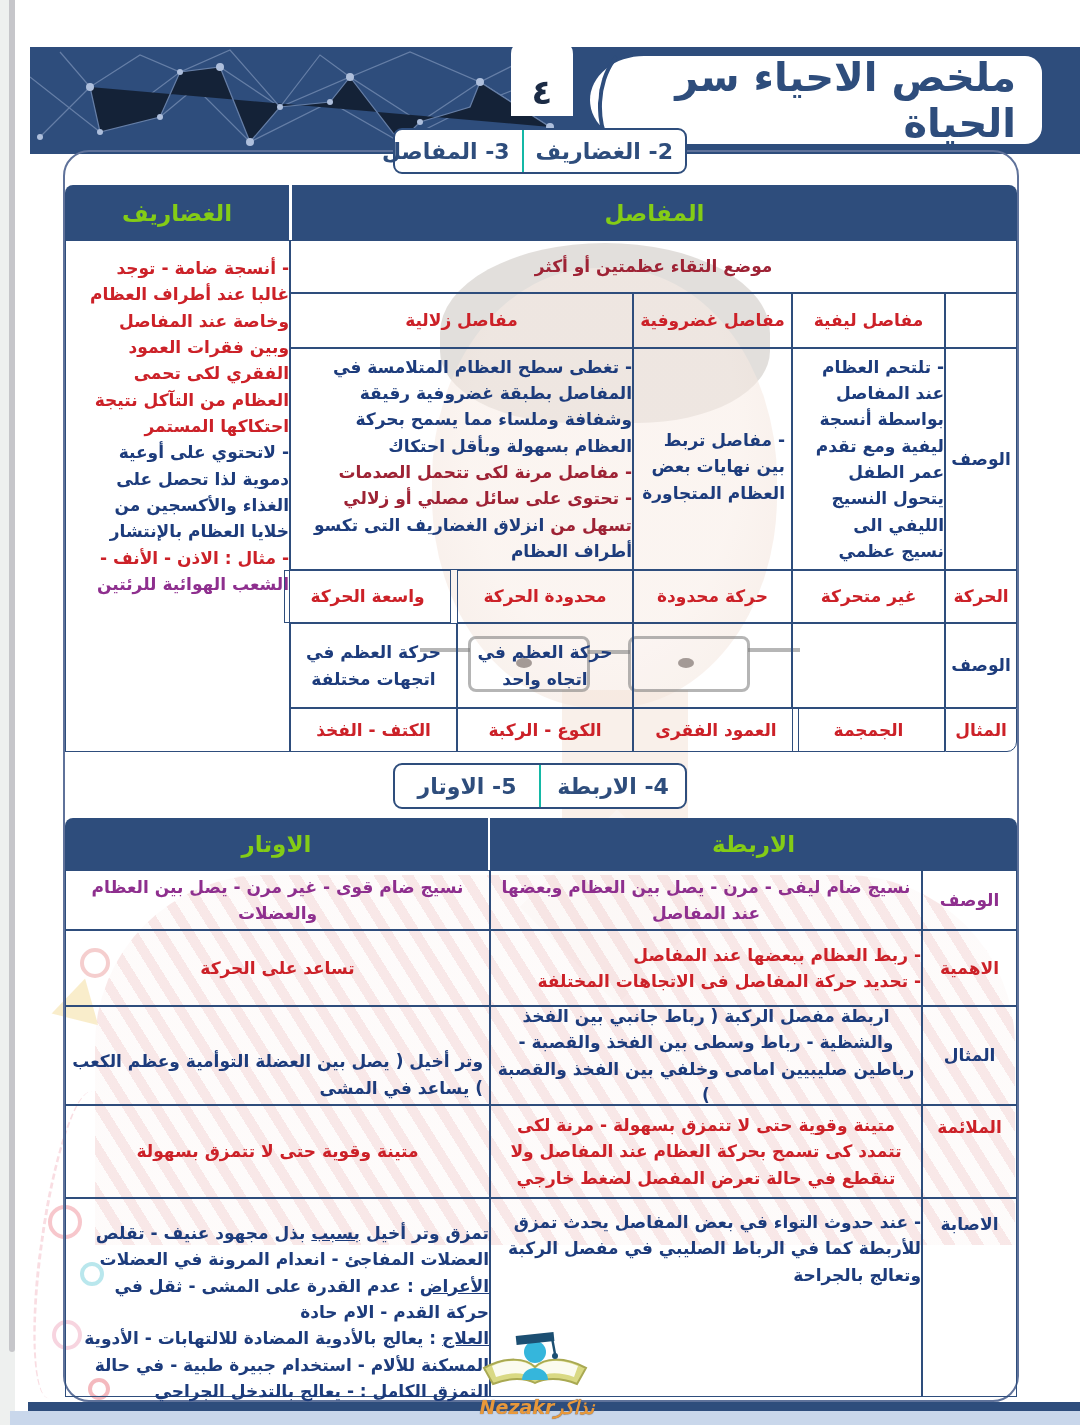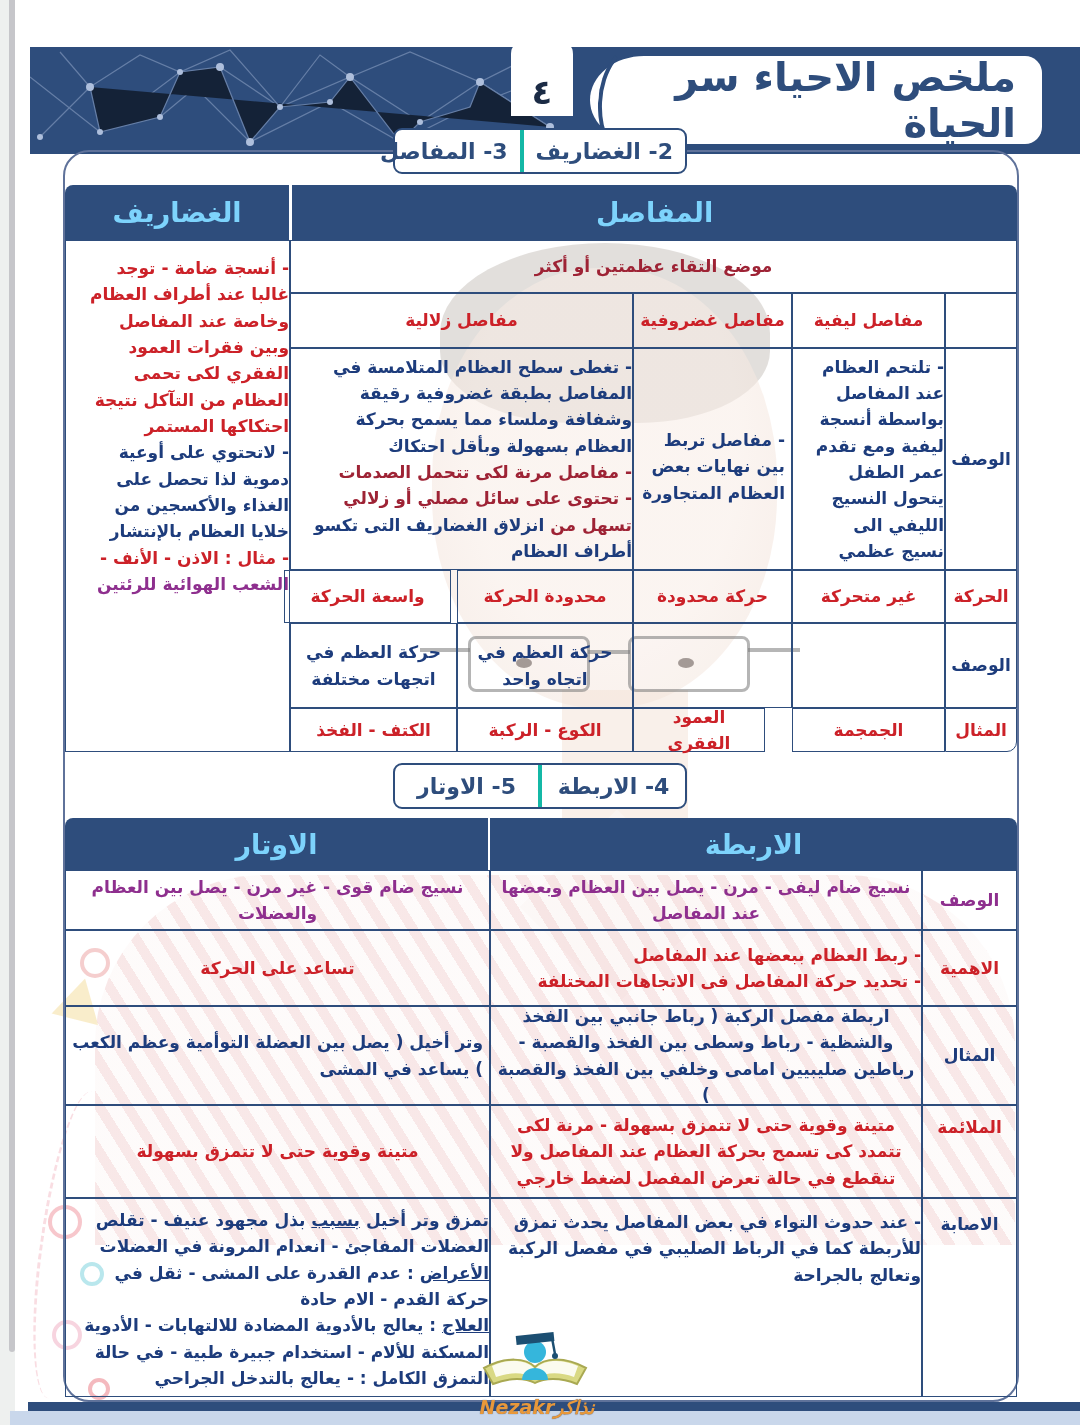--- a/index.html
+++ b/index.html
@@ -36,23 +36,23 @@
          border-radius:170px 170px 0 0;}
   .collar{left:548px;top:838px;width:138px;height:138px;background:#fbf7f5;transform:rotate(45deg);}
   .neck{left:562px;top:690px;width:126px;height:180px;background:#f4e3d9;}
   .ring{border-radius:50%;opacity:.5;}
   .helix{border-left:3px dashed #f2b6c1;border-radius:50%;opacity:.45;}
   
   .container{left:63px;top:150px;width:956px;height:1252px;border:2px solid #5f729a;border-radius:26px;z-index:2;}
   .badge{height:46px;background:#ffffff;border:2px solid #2e4d7c;border-radius:9px;display:flex;
          direction:rtl;z-index:4;color:#2e4d7c;font-size:22px;}
   .badge>div{flex:1;display:flex;align-items:center;justify-content:center;white-space:nowrap;padding:0 12px;}
-  .badge>div:first-child{border-left:4px solid #14b8a6;}
-  
-  .hdrbar{background:#2e4d7c;color:#7dd3fc;font-size:27px;display:flex;align-items:center;
+  .badge>div:first-child{border-left:2px solid #14b8a6;}
+  
+  .hdrbar{background:#2e4d7c;color:#84cc16;font-size:23px;display:flex;align-items:center;
           justify-content:center;z-index:3;direction:rtl;}
   .cell{border:1px solid #2e4d7c;display:flex;flex-direction:column;align-items:center;
         justify-content:center;text-align:center;direction:rtl;z-index:3;font-size:17px;line-height:1.55;
         padding:3px 6px;}
   .cell .line{width:100%;text-align:right;margin-left:12px;}
   .navy{color:#1d3c7c;} .red{color:#cc2128;} .maroon{color:#9e2335;} .purple{color:#8e2f8e;}
   .und{text-decoration:underline;}
   
   .logo{left:476px;top:1330px;width:122px;height:92px;z-index:7;text-align:center;}
   .logo-text{font-size:19px;color:#e8983a;font-style:italic;direction:ltr;
@@ -170,21 +170,21 @@
 <div class="abs cell red" style="left:945px;top:570px;width:72px;height:53px;">الحركة</div>
 
 <div class="abs cell navy" style="left:290px;top:623px;width:167px;height:85px;">حركة العظم في اتجهات مختلفة</div>
 <div class="abs cell navy" style="left:457px;top:623px;width:176px;height:85px;">حركة العظم في اتجاه واحد</div>
 <div class="abs cell" style="left:633px;top:623px;width:159px;height:85px;"></div>
 <div class="abs cell" style="left:792px;top:623px;width:153px;height:85px;"></div>
 <div class="abs cell navy" style="left:945px;top:623px;width:72px;height:85px;">الوصف</div>
 
 <div class="abs cell red" style="left:290px;top:708px;width:167px;height:44px;">الكتف - الفخذ</div>
 <div class="abs cell red" style="left:457px;top:708px;width:176px;height:44px;">الكوع - الركبة</div>
-<div class="abs cell red" style="left:633px;top:708px;width:132px;height:44px;">العمود الفقرى</div>
+<div class="abs cell red" style="left:633px;top:708px;width:166px;height:44px;">العمود الفقرى</div>
 <div class="abs cell red" style="left:792px;top:708px;width:153px;height:44px;">الجمجمة</div>
 <div class="abs cell red" style="left:945px;top:708px;width:72px;height:44px;border-radius:0 0 10px 0;">المثال</div>
 
 <div class="abs badge" style="left:393px;top:763px;width:294px;">
   <div>4- الاربطة</div>
   <div>5- الاوتار</div>
 </div>
 
 <div class="abs hdrbar" style="left:490px;top:818px;width:527px;height:52px;border-radius:0 8px 0 0;">الاربطة</div>
 <div class="abs hdrbar" style="left:65px;top:818px;width:423px;height:52px;border-radius:8px 0 0 0;">الاوتار</div>
@@ -194,33 +194,33 @@
 <div class="abs cell purple" style="left:922px;top:870px;width:95px;height:60px;">الوصف</div>
 
 <div class="abs cell red" style="left:490px;top:930px;width:432px;height:76px;">
   <div class="line">- ربط العظام ببعضها عند المفاصل</div>
   <div class="line">- تحديد حركة المفاصل فى الاتجاهات المختلفة</div>
 </div>
 <div class="abs cell red" style="left:65px;top:930px;width:425px;height:76px;">تساعد على الحركة</div>
 <div class="abs cell red" style="left:922px;top:930px;width:95px;height:76px;">الاهمية</div>
 
 <div class="abs cell navy" style="left:490px;top:1006px;width:432px;height:99px;">اربطة مفصل الركبة ( رباط جانبي بين الفخذ والشظية - رباط وسطى بين الفخذ والقصبة - رباطين صليبيين امامى وخلفي بين الفخذ والقصبة )</div>
-<div class="abs cell navy" style="left:65px;top:1006px;width:425px;height:99px;align-items:flex-start;">
+<div class="abs cell navy" style="left:65px;top:1006px;width:425px;height:99px;align-items:flex-start;justify-content:flex-end;">
   <div class="line">وتر أخيل ( يصل بين العضلة التوأمية وعظم الكعب ) يساعد في المشى</div>
 </div>
 <div class="abs cell navy" style="left:922px;top:1006px;width:95px;height:99px;">المثال</div>
 
 <div class="abs cell red" style="left:490px;top:1105px;width:432px;height:93px;">متينة وقوية حتى لا تتمزق بسهولة - مرنة لكى تتمدد كى تسمح بحركة العظام عند المفاصل ولا تنقطع في حالة تعرض المفصل لضغط خارجي</div>
 <div class="abs cell red" style="left:65px;top:1105px;width:425px;height:93px;">متينة وقوية حتى لا تتمزق بسهولة</div>
 <div class="abs cell red" style="left:922px;top:1105px;width:95px;height:93px;justify-content:flex-start;padding-top:8px;">الملائمة</div>
 
 <div class="abs cell navy" style="left:490px;top:1198px;width:432px;height:199px;justify-content:flex-start;padding-top:10px;">
   <div class="line">- عند حدوث التواء في بعض المفاصل يحدث تمزق للأربطة كما في الرباط الصليبي في مفصل الركبة وتعالج بالجراحة</div>
 </div>
-<div class="abs cell navy" style="left:65px;top:1198px;width:425px;height:199px;justify-content:flex-start;padding-top:8px;">
+<div class="abs cell navy" style="left:65px;top:1198px;width:425px;height:199px;justify-content:flex-start;padding-top:21px;">
   <div class="line">
     <span>تمزق وتر أخيل </span><span class="und">بسبب</span><span> بذل مجهود عنيف - تقلص العضلات المفاجئ - انعدام المرونة في العضلات</span>
   </div>
   <div class="line">
     <span class="und">الأعراض</span><span> : عدم القدرة على المشى - ثقل في حركة القدم - الام حادة</span>
   </div>
   <div class="line">
     <span class="und">العلاج</span><span> : يعالج بالأدوية المضادة للالتهابات - الأدوية المسكنة للألام - استخدام جبيرة طبية - في حالة التمزق الكامل : - يعالج بالتدخل الجراحي</span>
   </div>
 </div>

